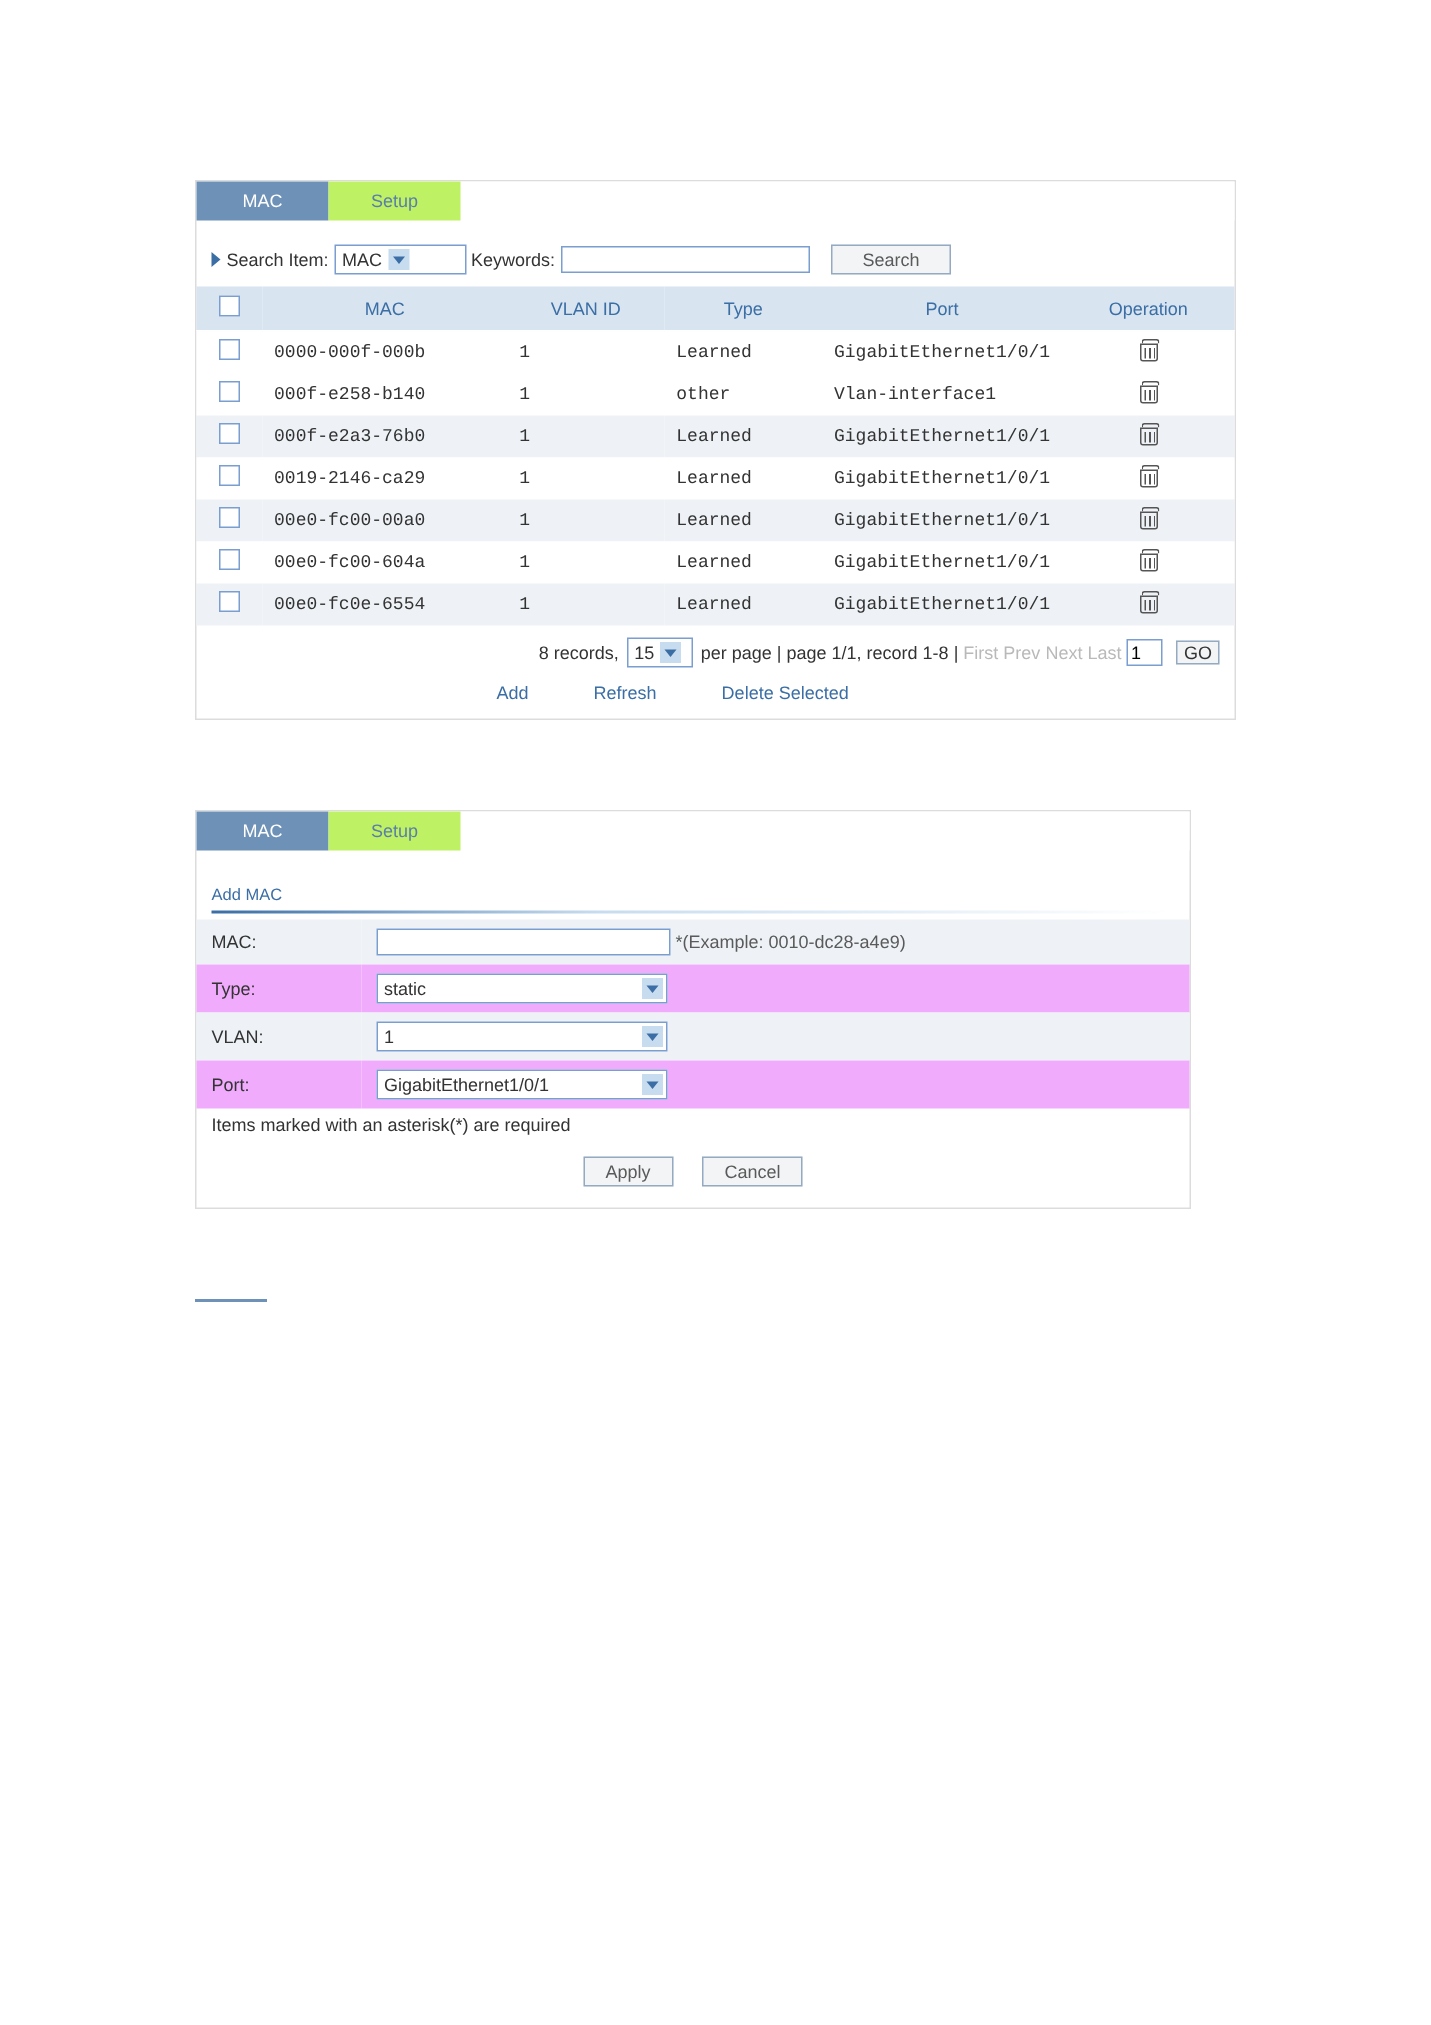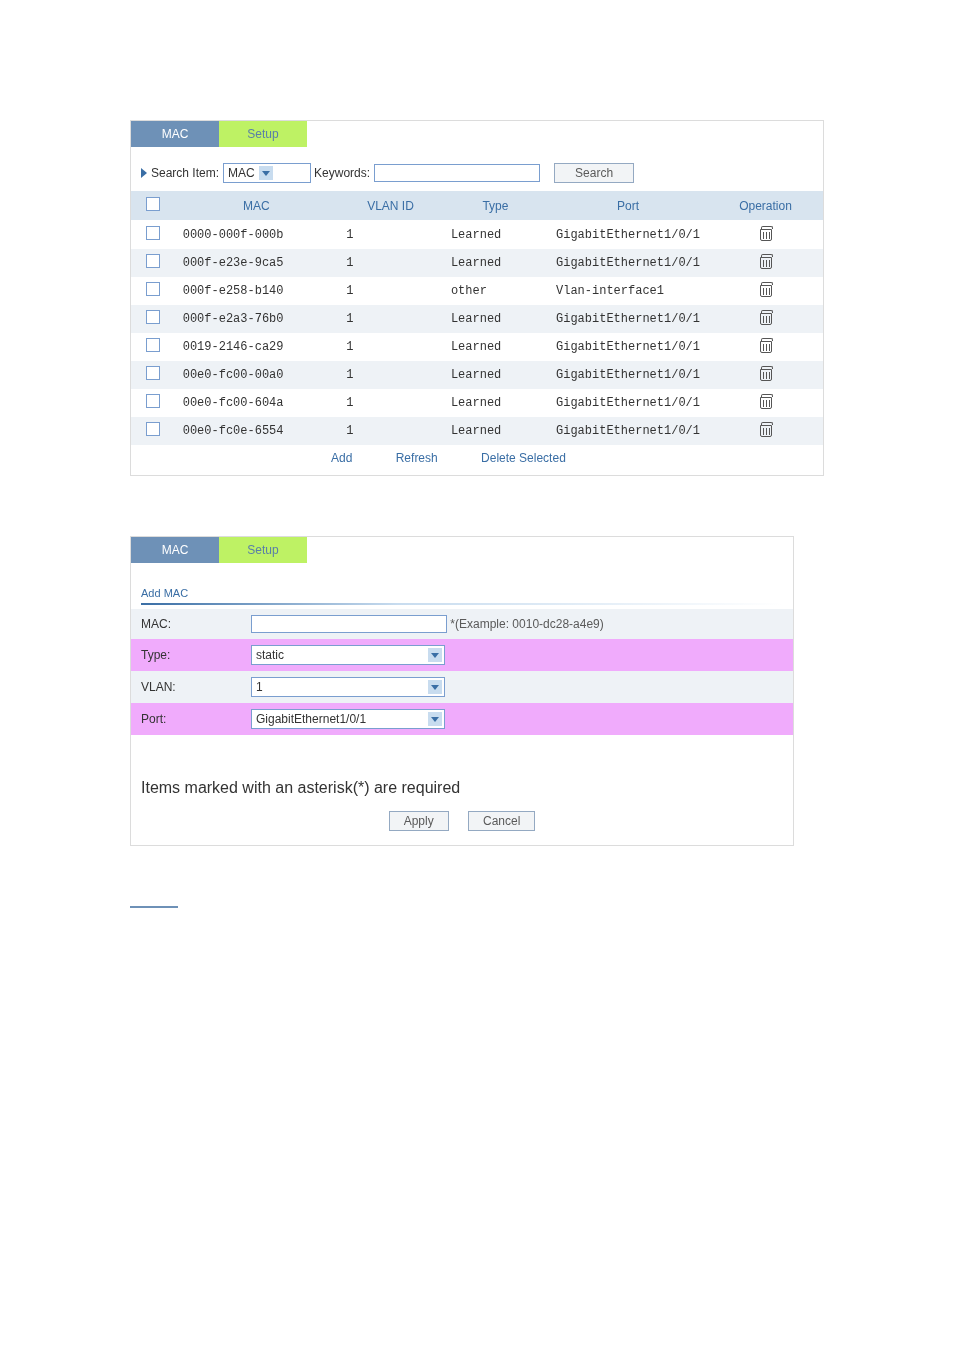--- a/index.html
+++ b/index.html
@@ -185,21 +185,21 @@
     border-collapse: collapse;
     font-size:12px;
   }
   table.form td {
     padding: 6px 10px;
   }
   table.form tr.odd td { background:#f0abfc; }
   table.form tr.even td { background:#eef2f6; }
   table.form td.lab { width: 90px; color:#333; }
   .hint { color:#5a5a5a; }
-  .formnote { font-size:16px; padding:4px 10px; color:#333;margin-top:40px; }
+  .formnote { font-size:12px; padding:4px 10px; color:#333; }
   .formbtns { text-align:center; padding: 10px 0 14px 0; }
   .formbtns .btn { margin: 0 8px; padding: 2px 14px; }
   .stub-bar {
     margin: 40px 0 0 130px;
     width: 48px;
     border-bottom: 2px solid #6e91b7;
   }
 </style>
 </head>
 <body>
@@ -236,28 +236,20 @@
     </thead>
     <tbody id="tbody">
         <tr class="odd">
           <td style="text-align:center;"><span class="cb"></span></td>
           <td>0000-000f-000b</td>
           <td>1</td>
           <td>Learned</td>
           <td>GigabitEthernet1/0/1</td>
           <td style="text-align:center;"><span class="trash"></span></td>
         </tr>
-        <tr class="even">
-          <td style="text-align:center;"><span class="cb"></span></td>
-          <td>000f-e23e-9ca5</td>
-          <td>1</td>
-          <td>Learned</td>
-          <td>GigabitEthernet1/0/1</td>
-          <td style="text-align:center;"><span class="trash"></span></td>
-        </tr>
         <tr class="odd">
           <td style="text-align:center;"><span class="cb"></span></td>
           <td>000f-e258-b140</td>
           <td>1</td>
           <td>other</td>
           <td>Vlan-interface1</td>
           <td style="text-align:center;"><span class="trash"></span></td>
         </tr>
         <tr class="even">
           <td style="text-align:center;"><span class="cb"></span></td>
@@ -295,20 +287,34 @@
           <td style="text-align:center;"><span class="cb"></span></td>
           <td>00e0-fc0e-6554</td>
           <td>1</td>
           <td>Learned</td>
           <td>GigabitEthernet1/0/1</td>
           <td style="text-align:center;"><span class="trash"></span></td>
         </tr>
       </tbody>
   </table>
 
+  <div class="pager">
+    <span>8 records,</span>
+    <span class="sel" style="width:36px;">
+      <span>15</span>
+      <span class="chev"></span>
+    </span>
+    <span>per page | page 1/1, record 1-8 |</span>
+    <span class="pg-disabled">First</span>
+    <span class="pg-disabled">Prev</span>
+    <span class="pg-disabled">Next</span>
+    <span class="pg-disabled">Last</span>
+    <input class="goin" value="1" style="">
+    <span class="go">GO</span>
+  </div>
 
   <div class="actions">
     <span>Add</span>
     <span>Refresh</span>
     <span>Delete Selected</span>
   </div>
 </div>
 
 <div class="panel2">
   <div class="tabs">

